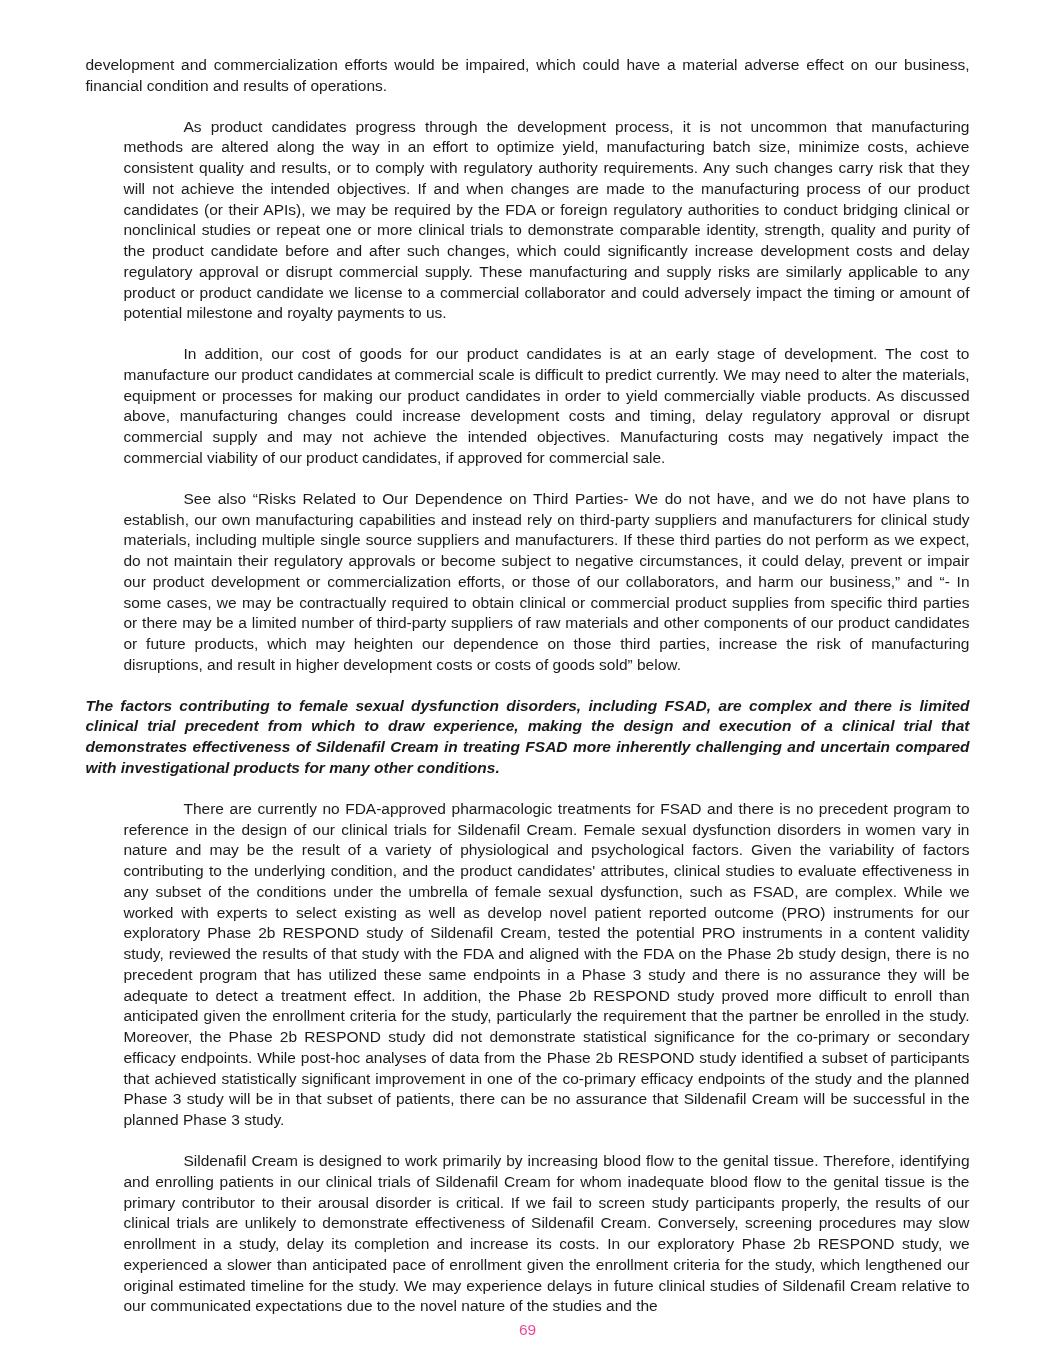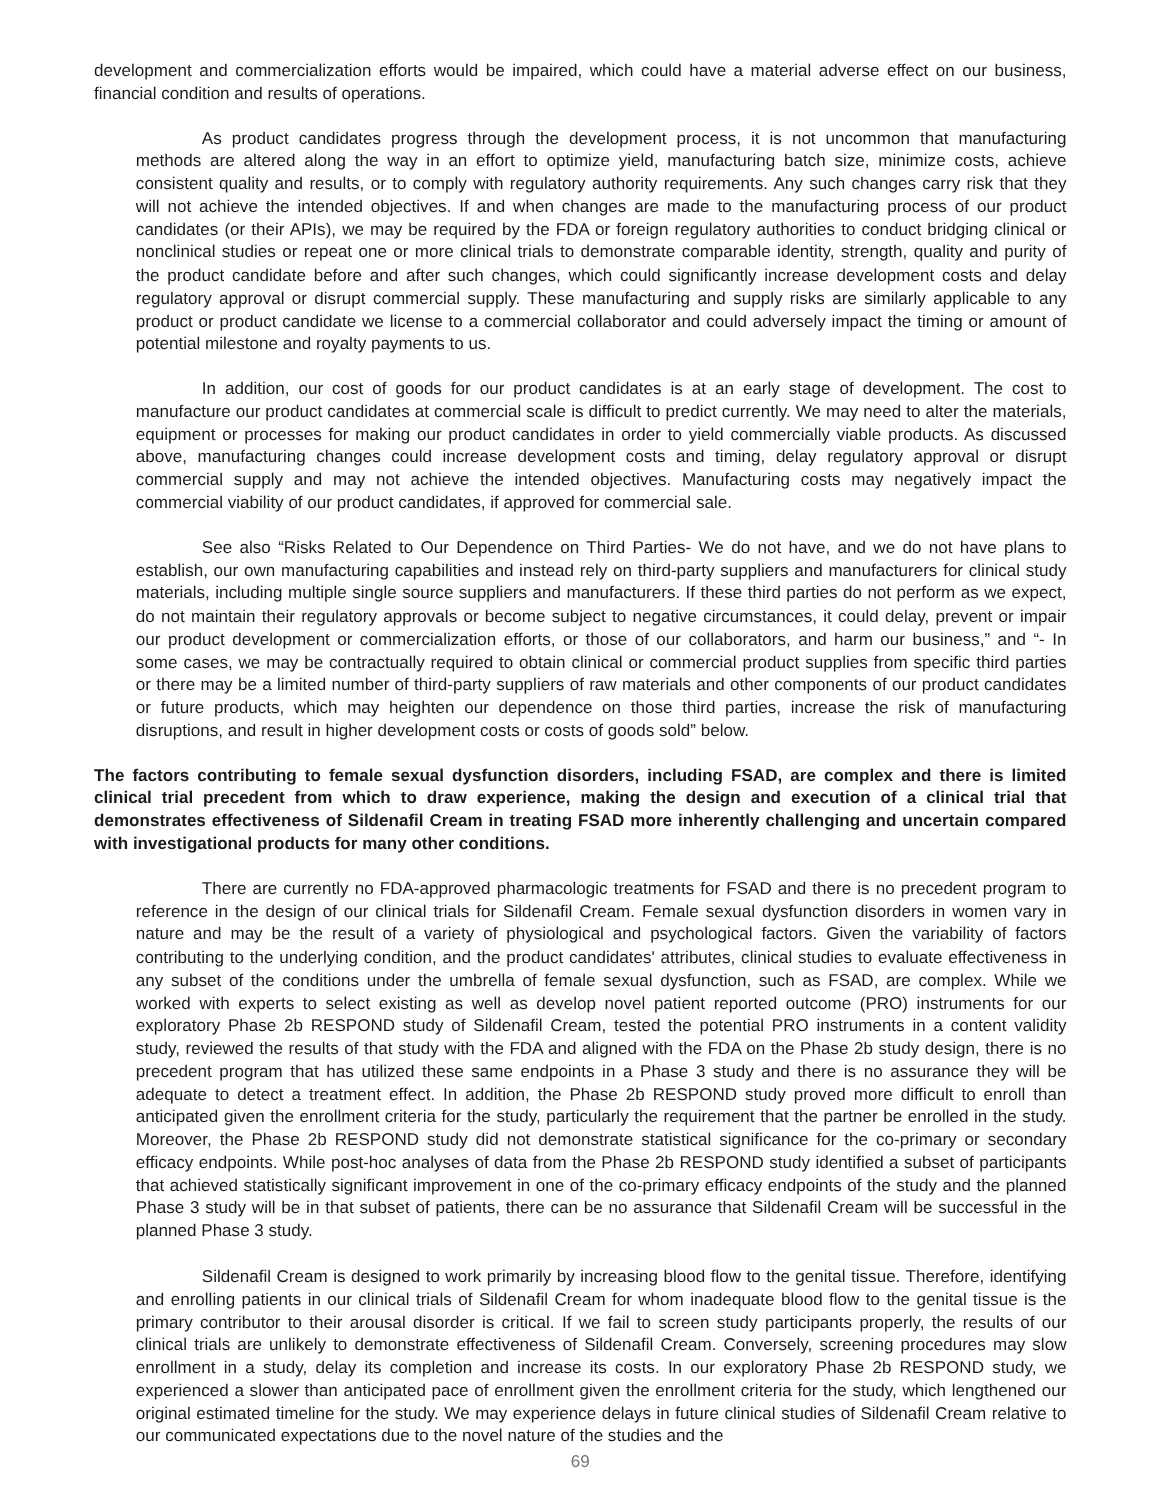--- a/index.html
+++ b/index.html
@@ -30,29 +30,30 @@
     line-height: 1.34;
     text-align: justify;
     text-justify: inter-word;
   }
   .indent {
     text-indent: 60px;
     margin-left: 38px;
   }
   .heading {
     font-weight: bold;
+    font-style: italic;
   }
   .page-footer {
     position: absolute;
     bottom: 26px;
     left: 0;
     right: 0;
     text-align: center;
     font-size: 15.5px;
-    color: #737373;
+    color: #ec4899;
   }
 </style>
 </head>
 <body>
 
 <div class="page">
   <main class="content">
     <p class="para">development and commercialization efforts would be impaired, which could have a material adverse effect on our business, financial condition and results of operations.</p>
 
     <p class="para indent">As product candidates progress through the development process, it is not uncommon that manufacturing methods are altered along the way in an effort to optimize yield, manufacturing batch size, minimize costs, achieve consistent quality and results, or to comply with regulatory authority requirements. Any such changes carry risk that they will not achieve the intended objectives. If and when changes are made to the manufacturing process of our product candidates (or their APIs), we may be required by the FDA or foreign regulatory authorities to conduct bridging clinical or nonclinical studies or repeat one or more clinical trials to demonstrate comparable identity, strength, quality and purity of the product candidate before and after such changes, which could significantly increase development costs and delay regulatory approval or disrupt commercial supply. These manufacturing and supply risks are similarly applicable to any product or product candidate we license to a commercial collaborator and could adversely impact the timing or amount of potential milestone and royalty payments to us.</p>

